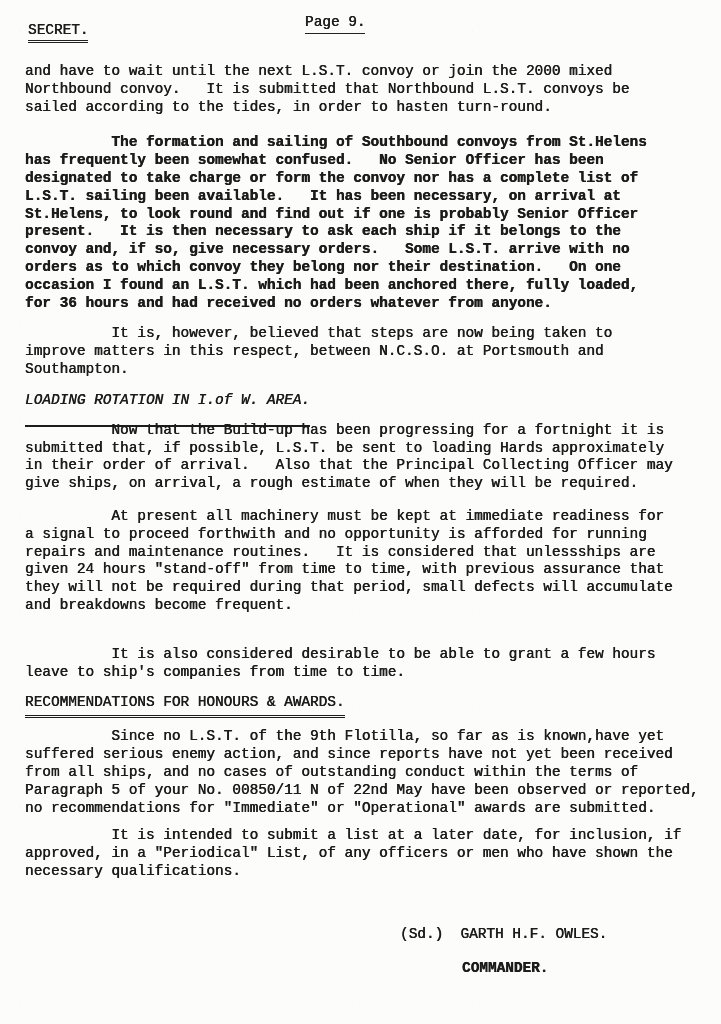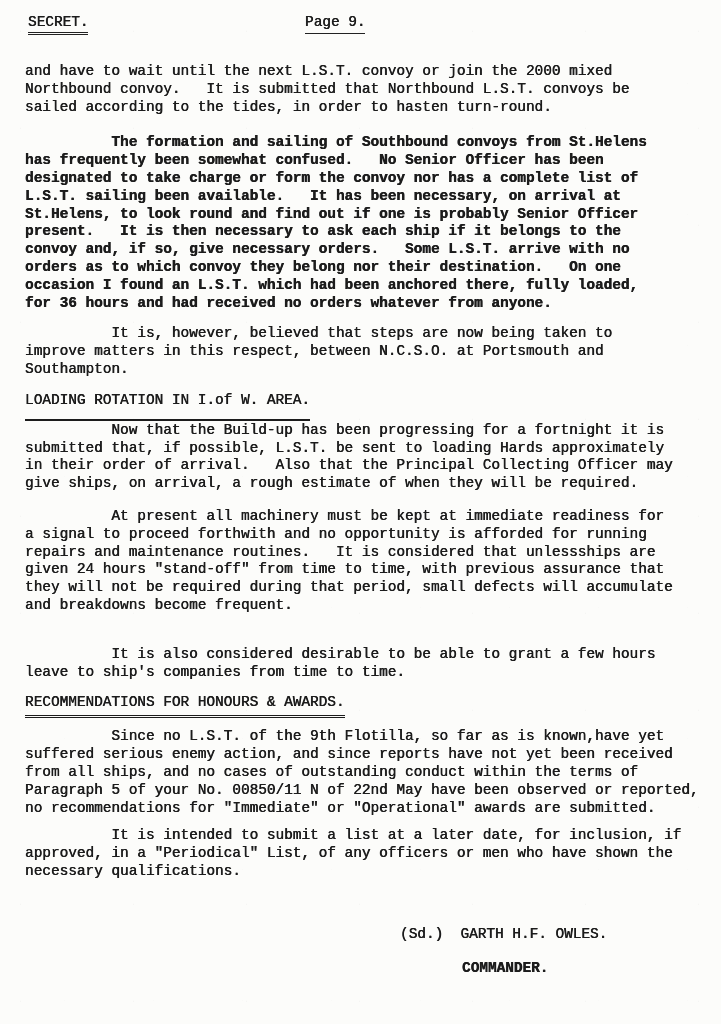--- a/index.html
+++ b/index.html
@@ -31,39 +31,40 @@
     
     text-shadow: 0.35px 0 currentColor, -0.2px 0 rgba(0,0,0,0.35);
   }
   .header {
     position: relative;
     height: 20px;
   }
   .classification {
     position: absolute;
     left: 3px;
-    top: 0;
+    top: 8px;
     border-bottom: 3px double #222;
     padding-bottom: 0px;
   }
   .page-label {
     position: absolute;
     left: 280px;
     top: 0;
     border-bottom: 1.5px solid #222;
     padding-bottom: 1px;
   }
   .para, .sig {
     white-space: pre;
   }
   .heading { white-space: pre; }
   .heading .u-single {
     border-bottom: 2px solid #1c1c1c;
-    padding-bottom: 9px;
+    padding-bottom: 15px;
     display: inline-block;
+    font-style: italic;
   }
   .heading .u-double {
     border-bottom: 3px double #1c1c1c;
     padding-bottom: 3px;
     display: inline-block;
   }
   .p0 { margin-top: 29px; }
   .p1 { margin-top: 18px; font-weight: bold; }
   .p2 { margin-top: 13px; }
   .h1 { margin-top: 13px; height: 21px; }

